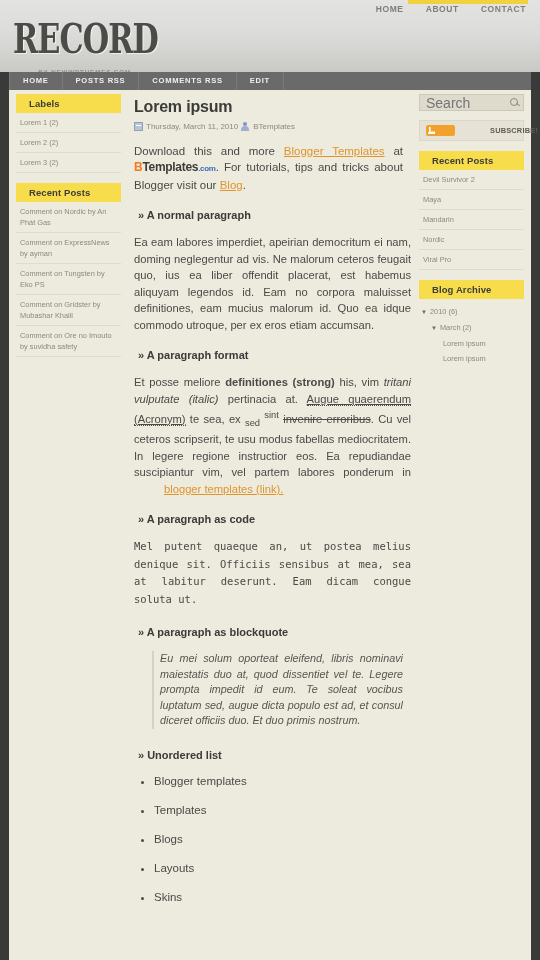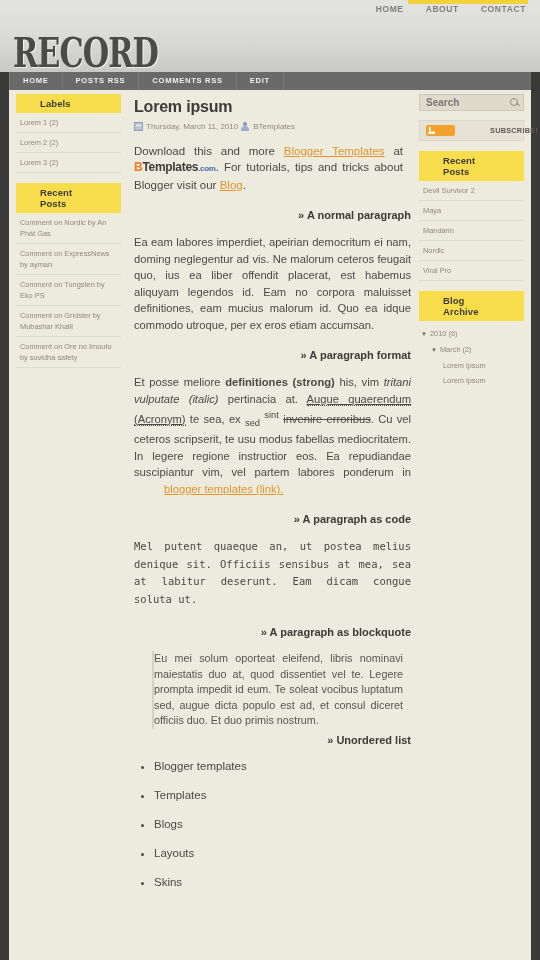--- a/index.html
+++ b/index.html
@@ -16,21 +16,21 @@
   .topstrip { position:absolute; left:408px; top:0; width:120px; height:4px; background:#f2d13c; z-index:5;}
   .topbar { position:absolute; left:0; top:0; width:540px; height:20px; }
   .topnav { position:absolute; right:14px; top:4px; display:flex; gap:22px; }
   .topnav a { color:#7f7f79; font-size:8.5px; letter-spacing:.6px; text-decoration:none; font-weight:bold; }
 
   
   .header {
     position:absolute; left:0; top:0; width:540px; height:72px;
     background:linear-gradient(180deg,#e3e3e1 0%,#dcdcda 45%,#c9c9c6 100%);
   }
-  .logo { position:absolute; left:13px; top:32px; }
+  .logo { position:absolute; left:13px; top:18px; }
   .logo .word {
     font-family:"DejaVu Serif", serif;
     font-weight:bold; font-size:33px; line-height:33px;
     letter-spacing:-1px; color:#4b4b47;
     transform:scaleX(0.92) scaleY(1.25); transform-origin:left top;
     text-shadow:1px 1px 0 rgba(255,255,255,.65);
   }
   .logo .sub {
     margin-top:17px; font-size:6.2px; letter-spacing:.9px; font-weight:bold;
     color:#8e8e88; text-align:right; width:104px; margin-left:14px;
@@ -53,21 +53,21 @@
     position:absolute; left:9px; top:90px; width:522px; height:870px;
     background:#edeade;
   }
   .cols { display:flex; align-items:flex-start; }
 
   
   .side-l { width:112px; flex:0 0 112px; padding:4px 0 0 7px; }
   .widget { margin-bottom:10px; width:105px; }
   .wtitle {
     background:#f7dd4c; color:#3d3d39; font-size:9.5px; font-weight:bold;
-    padding:4px 24px; letter-spacing:.1px;
+    padding:4px 13px; letter-spacing:.1px;
   }
   .wlist { list-style:none; margin:0; padding:0; }
   .wlist li { border-bottom:1px solid #e0dccd; }
   .wlist li:last-child { border-bottom:1px solid #e0dccd; }
   .wlist a {
     display:block; padding:4px 6px 4px 4px; color:#8d8a7c; font-size:7.4px;
     text-decoration:none; line-height:11px;
   }
 
   
@@ -85,47 +85,47 @@
   .ico-user:after{content:"";position:absolute;left:0;top:4px;width:8px;height:5px;border-radius:4px 4px 0 0;background:#9fb0cc;}
 
   .intro { font-size:11.5px; line-height:16px; color:#4a4a46; text-align:justify; margin:0 8px 16px 0; }
   .intro a { color:#e0952c; text-decoration:underline; }
   .btl { font-weight:bold; font-size:12px; letter-spacing:-.3px; }
   .btl .b { color:#f07c1e; }
   .btl .t { color:#3d3d39; }
   .btl .c { color:#3f6fb5; font-size:8px; }
 
   h2.sec {
-    font-size:11px; font-weight:bold; color:#3b3b37; margin:0 0 13px 16px;text-align:right;
+    font-size:11px; font-weight:bold; color:#3b3b37; margin:0 0 13px 4px;
   }
   p.body { font-size:11.2px; line-height:16.5px; text-align:justify; margin:0 0 16px 0; color:#4a4a46;}
   p.body a { color:#e0952c; text-decoration:underline;padding-left:30px; }
   p.body .acr { border-bottom:1px dotted #4a4a46; }
   p.body u { text-decoration:underline; }
   p.body s { text-decoration:line-through; }
   pre.code {
     font-family:"DejaVu Sans Mono", monospace; font-size:10.5px; line-height:17.5px;
     margin:0 0 18px 0; color:#4a4a46; white-space:pre-wrap; text-align:justify;
   }
   blockquote {
-    margin:0 0 5px 18px; padding:0 8px 0 0; border-left:2px solid #d6d2c2;
-    font-size:10.8px; line-height:15.5px; color:#57564f; text-align:justify;
+    margin:0 0 20px 18px; padding:0 8px 0 6px; border-left:2px solid #d6d2c2;
+    font-style:italic; font-size:10.8px; line-height:15.5px; color:#57564f; text-align:justify;
   }
   ul.ulist { margin:0 0 0 2px; padding:0 0 0 18px; }
   ul.ulist li { font-size:11.5px; line-height:14px; color:#4a4a46; margin-bottom:15px; }
 
   
   .side-r { width:112px; flex:0 0 112px; padding:4px 7px 0 0; }
   .searchbox {
     display:flex; align-items:center; background:#dedbcd; border:1px solid #cdc9b8;
     height:17px; padding:0 4px; margin-bottom:9px;
   }
   .searchbox input {
     border:0; outline:0; background:transparent; flex:1 1 auto; min-width:0;
-    font-family:"Liberation Sans",sans-serif; font-size:10px; color:#8d8a7c;font-weight:bold;
+    font-family:"Liberation Sans",sans-serif; font-size:14px; color:#8d8a7c;
   }
   .mag { width:9px; height:9px; position:relative; flex:0 0 9px; }
   .mag:before{content:"";position:absolute;left:0;top:0;width:6px;height:6px;border:1.3px solid #8d8a7c;border-radius:50%;}
   .mag:after{content:"";position:absolute;left:5.5px;top:6px;width:4px;height:1.3px;background:#8d8a7c;transform:rotate(42deg);}
   .subsc {
     display:flex; align-items:center; gap:6px; background:#e6e3d6; border:1px solid #dcd8c9;
     padding:4px 6px; margin-bottom:10px;
   }
   .rss { width:11px;height:11px;background:#f2a22c;border-radius:2px;position:relative;flex:0 0 11px;}
   .rss:before{content:"";position:absolute;left:2px;bottom:2px;width:2.5px;height:2.5px;border-radius:50%;background:#fff;}

